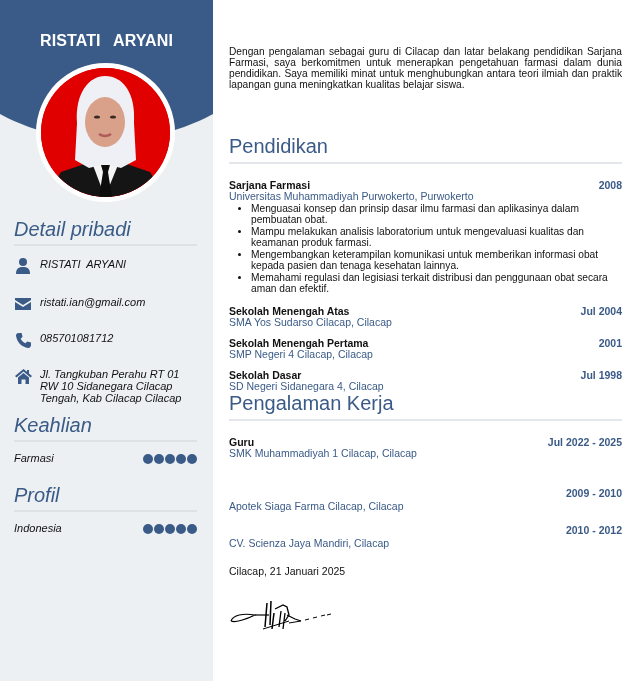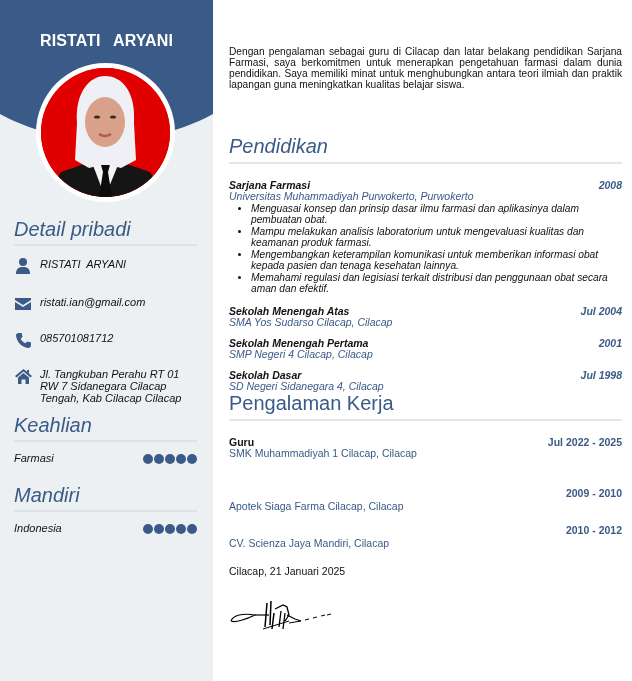--- a/index.html
+++ b/index.html
@@ -116,60 +116,60 @@
     </div>
 
     <div class="detail-row" style="margin-top:20px;">
       <span class="detail-icon">
         <svg width="17" height="15" viewBox="0 0 17 15">
             <path d="M8.5 0 L17 7 L15.5 8.5 L8.5 2.6 L1.5 8.5 L0 7 Z"></path>
             <path d="M3 8.5 L8.5 4 L14 8.5 V15 H10.5 V10.5 H6.5 V15 H3 Z"></path>
             <rect x="12" y="1" width="2" height="4"></rect>
           </svg>
       </span>
-      <span style="width:150px;">Jl. Tangkuban Perahu RT 01 RW 7 Sidanegara Cilacap Tengah, Kab Cilacap Cilacap</span>
+      <span style="width:150px;">Jl. Tangkuban Perahu RT 01 RW 10 Sidanegara Cilacap Tengah, Kab Cilacap Cilacap</span>
     </div>
   </div>
 
   <div class="sb-section" style="top:414px;">
     <div class="sb-title">Keahlian</div>
     <div class="skill-row">
       <span>Farmasi</span>
       <span class="dots">
         <span class="dot"></span>
         <span class="dot"></span>
         <span class="dot"></span>
         <span class="dot"></span>
         <span class="dot"></span>
       </span>
     </div>
   </div>
 
   <div class="sb-section" style="top:484px;">
-    <div class="sb-title">Mandiri</div>
+    <div class="sb-title">Profil</div>
     <div class="skill-row">
       <span>Indonesia</span>
       <span class="dots">
         <span class="dot"></span>
         <span class="dot"></span>
         <span class="dot"></span>
         <span class="dot"></span>
         <span class="dot"></span>
       </span>
     </div>
   </div>
 </div>
 
 <div class="main">
 
   <div style="position:absolute; top:30px; left:0; width:393px;">
     <p class="profile-text">Dengan pengalaman sebagai guru di Cilacap dan latar belakang pendidikan Sarjana Farmasi, saya berkomitmen untuk menerapkan pengetahuan farmasi dalam dunia pendidikan. Saya memiliki minat untuk menghubungkan antara teori ilmiah dan praktik lapangan guna meningkatkan kualitas belajar siswa.</p>
   </div>
 
-  <div style="position:absolute; top:135px; left:0; width:393px;font-style:italic;">
+  <div style="position:absolute; top:135px; left:0; width:393px;">
     <div class="sec-title">Pendidikan</div>
 
     <div class="edu-item" style="margin-top:16px;">
       <div class="item-head">
         <span class="item-title">Sarjana Farmasi</span>
         <span class="item-date">2008</span>
       </div>
       <div class="item-sub">Universitas Muhammadiyah Purwokerto, Purwokerto</div>
       <ul class="bullets">
         <li>Menguasai konsep dan prinsip dasar ilmu farmasi dan aplikasinya dalam pembuatan obat.</li>

